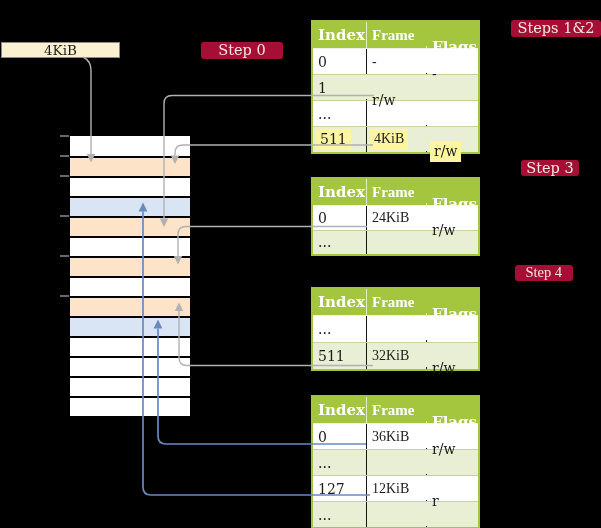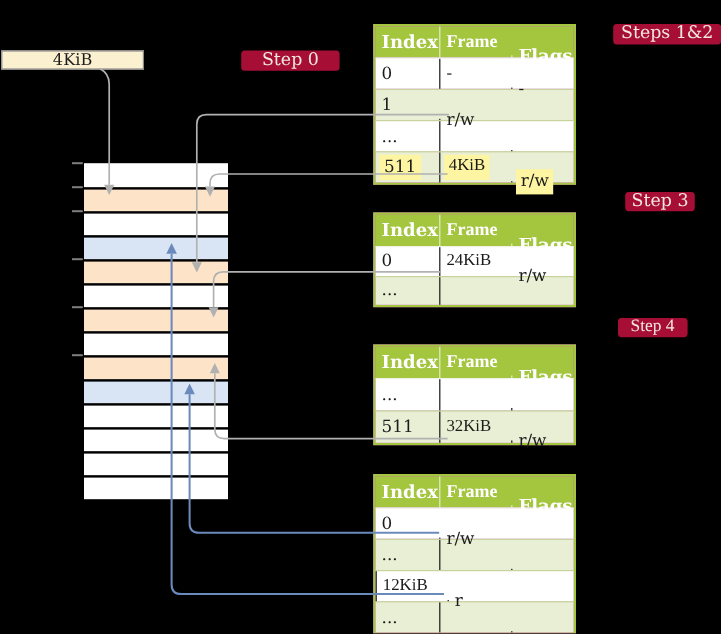--- a/index.html
+++ b/index.html
@@ -163,28 +163,30 @@
   </div>
 
   <div class="tbl t4">
     <div class="thead">
       <div class="th c1">Index</div>
       <div class="th c2">Frame</div>
       <div class="th c3">Flags</div>
     </div>
     <div class="trow first">
       <div class="td c1">0</div>
+      <div class="td c2">36KiB</div>
       <div class="td c3">r/w</div>
     </div>
     <div class="trow alt">
       <div class="td c1">...</div>
       <div class="td c2"></div>
       <div class="td c3"></div>
     </div>
     <div class="trow">
+      <div class="td c1">127</div>
       <div class="td c2">12KiB</div>
       <div class="td c3">r</div>
     </div>
     <div class="trow alt">
       <div class="td c1">...</div>
       <div class="td c2"></div>
       <div class="td c3"></div>
     </div>
   </div>
 

